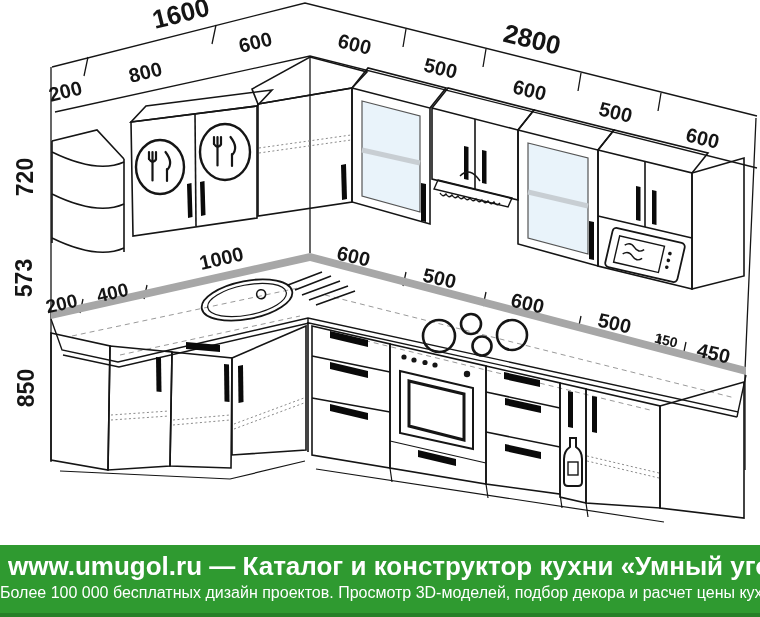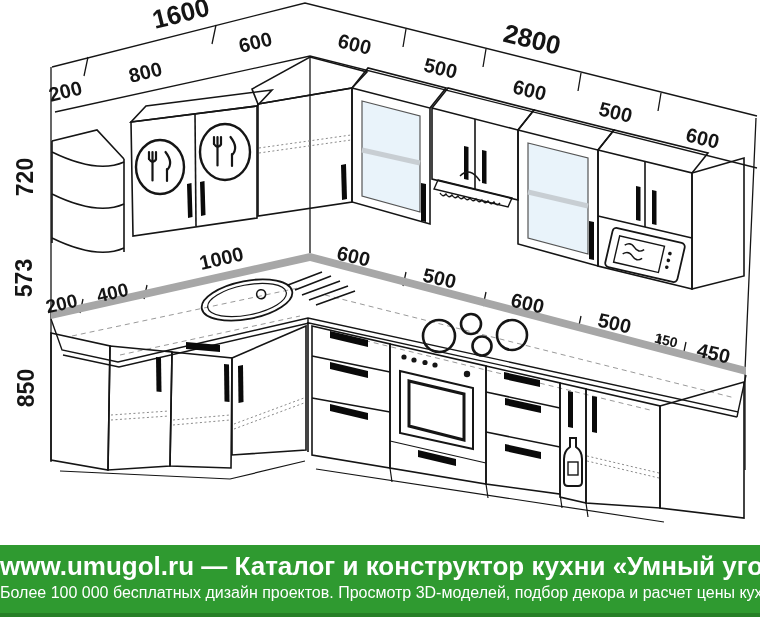--- a/index.html
+++ b/index.html
@@ -4,21 +4,21 @@
 <style>
   html,body{margin:0;padding:0;background:#ffffff;}
   .page{position:relative;width:760px;height:617px;overflow:hidden;background:#ffffff;
         font-family:"Liberation Sans",sans-serif;}
   .drawing{position:absolute;top:0;left:0;width:760px;height:545px;background:#ffffff;}
   svg{display:block;}
   svg text{font-family:"Liberation Sans",sans-serif;font-weight:bold;fill:#151515;text-anchor:middle;}
   .footer{position:absolute;left:0;top:545px;width:760px;height:72px;background:#2f9a30;
           color:#ffffff;text-align:center;border-bottom:4px solid #268027;box-sizing:border-box;}
   .footer-title{margin-top:6px;font-size:26px;font-weight:bold;line-height:30px;white-space:nowrap;}
-  .footer-title .site{cursor:pointer;}
+  .footer-title .site{cursor:pointer;margin-left:8px;}
   .footer-subtitle{font-size:16px;line-height:24px;white-space:nowrap;}
 </style>
 </head>
 <body>
 
 <div class="page">
   <div class="drawing">
     <svg viewBox="0 0 760 545" width="760" height="545">
       <defs>
         <g id="fk" stroke="#151515" stroke-width="2.2" fill="none" stroke-linecap="round">

